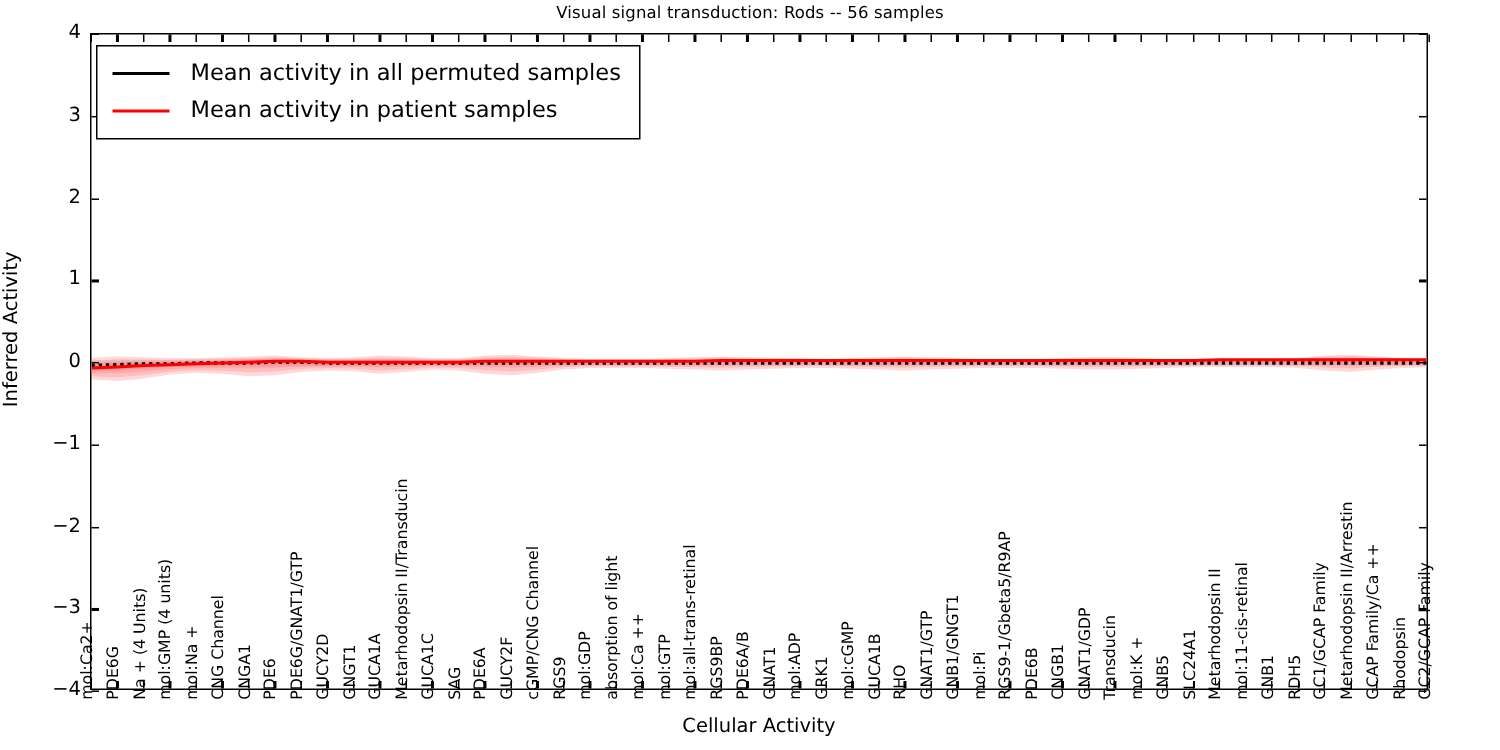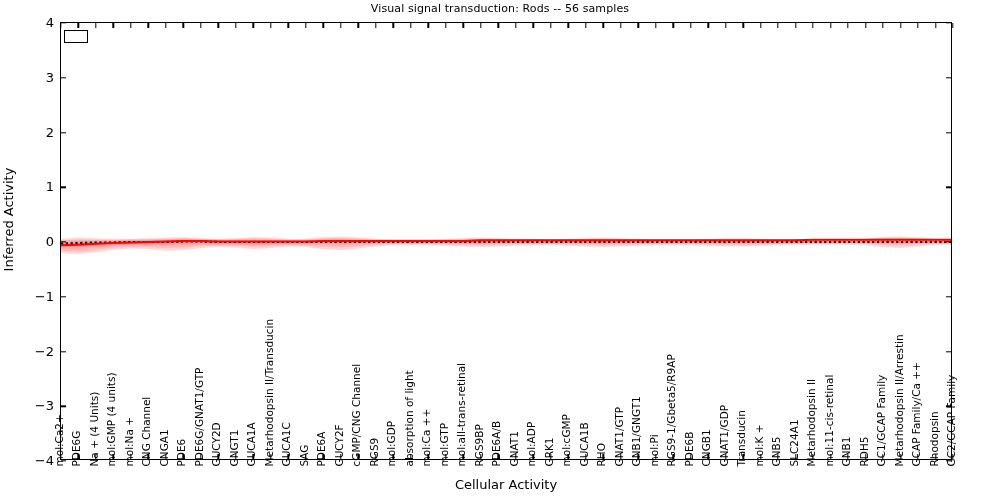--- a/index.html
+++ b/index.html
@@ -264,16 +264,24 @@
       <div class="xlabel" style="left: 826.039px; bottom: -6px;">GC1/GCAP Family</div>
       <div class="xlabel" style="left: 843.529px; bottom: -6px;">Metarhodopsin II/Arrestin</div>
       <div class="xlabel" style="left: 861.02px; bottom: -6px;">GCAP Family/Ca ++</div>
       <div class="xlabel" style="left: 878.51px; bottom: -6px;">Rhodopsin</div>
       <div class="xlabel" style="left: 896px; bottom: -6px;">GC2/GCAP Family</div>
     </div>
 
   <div id="legend-box" style="position:absolute;left:64px;top:30px;border:1.4px solid #000;
               background:#fff;padding:5px 12px 6px 10px;">
     <div id="legend-items">
+        <div style="display: flex; align-items: center; height: 25px;">
+          <span style="display: inline-block; width: 38px; height: 0px; border-top: 2px solid rgb(0, 0, 0); margin-right: 14px;"></span>
+          <span style="font-size: 15px; line-height: 1;">Mean activity in all permuted samples</span>
+        </div>
+        <div style="display: flex; align-items: center; height: 25px;">
+          <span style="display: inline-block; width: 38px; height: 0px; border-top: 2px solid rgb(255, 0, 0); margin-right: 14px;"></span>
+          <span style="font-size: 15px; line-height: 1;">Mean activity in patient samples</span>
+        </div>
       </div>
   </div>
 
 </div>
 
 </body></html>

